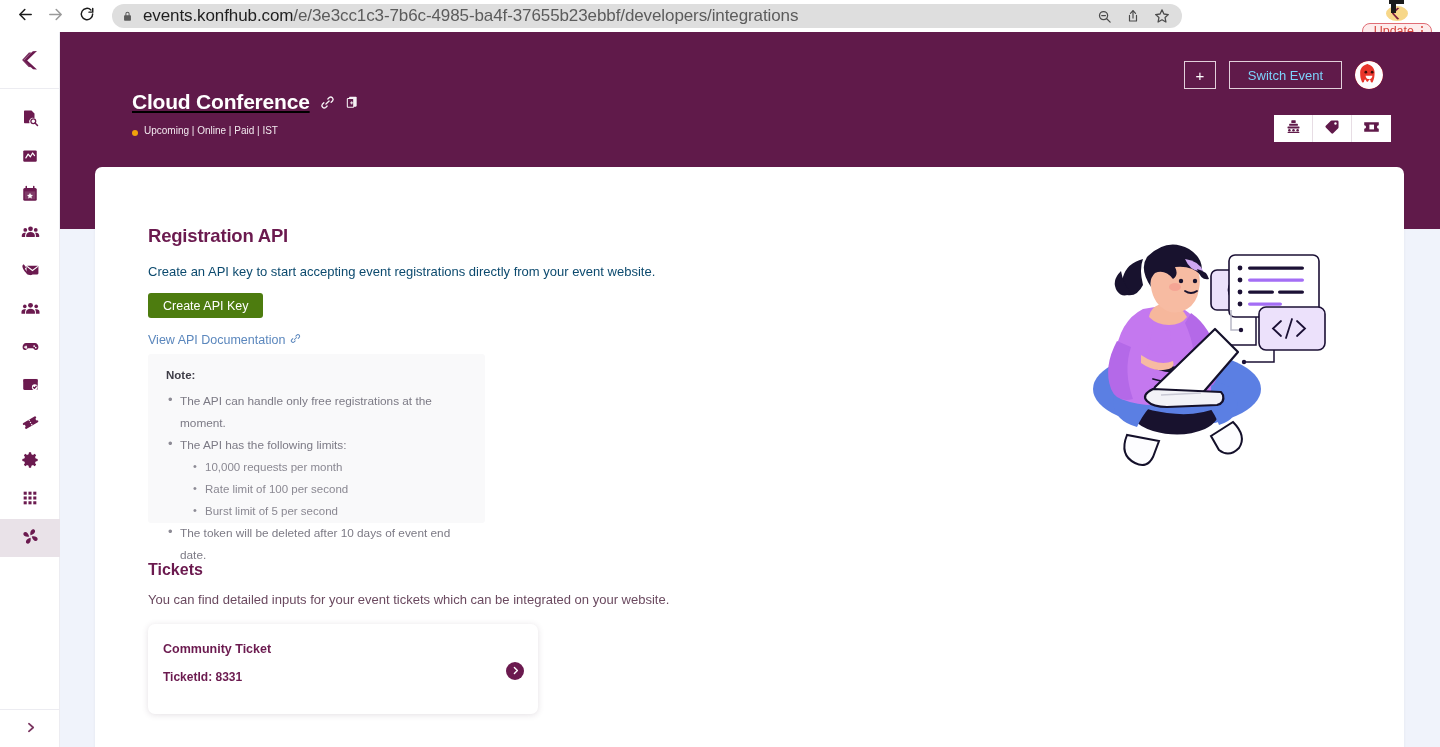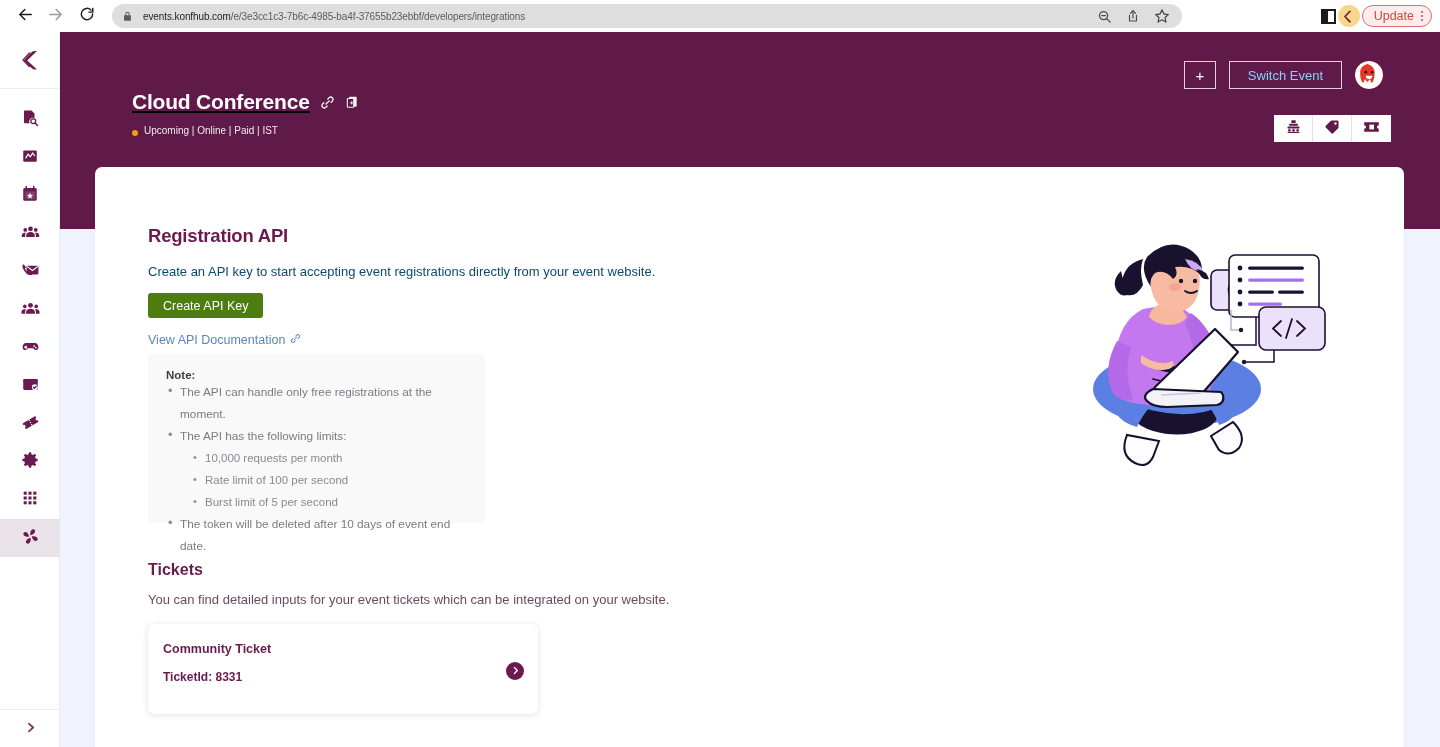--- a/index.html
+++ b/index.html
@@ -31,37 +31,37 @@
   #url-pill {
     position: absolute; left: 112px; top: 4px;
     width: 1070px; height: 24px;
     background: #dedede;
     border-radius: 12px;
     display: flex; align-items: center;
     padding: 0 10px;
   }
   #lock-icon { margin-right: 10px; display:flex; align-items:center; }
   #url-text {
-    font-size: 10px;
+    font-size: 17px;
     color: #5c5c5c;
     white-space: nowrap;
     letter-spacing: -0.1px;
   }
   #url-text .host { color: #1f1f1f; }
 
   #pill-actions {
     position: absolute; right: 0; top: 0; height: 24px;
     display: flex; align-items: center; gap: 14px;
     padding-right: 12px;
   }
   .chrome-icon { color: #4b4b4b; display:flex; align-items:center; }
 
   #right-chrome {
     position: absolute; right: 8px; top: 0; height: 32px;
-    display: flex; align-items: center; gap: 2px;
+    display: flex; align-items: center; gap: 2px; flex-direction: column;
   }
   #split-icon {
     width: 15px; height: 15px;
     border: 2px solid #1b1b1b;
     position: relative;
   }
   #split-icon::after {
     content: ""; position: absolute; left: 0; top: 0;
     width: 5px; height: 11px; background: #1b1b1b;
   }
@@ -238,21 +238,21 @@
     position: absolute; left: 53px; top: 187px;
     width: 337px; height: 169px;
     background: #f9f9fa;
     border-radius: 3px;
     padding: 15px 18px;
   }
   #note-label {
     color: #3f3d47;
     font-size: 11.5px;
     font-weight: bold;
-    margin-bottom: 0;
+    margin-bottom: 9px;
   }
   #note-box ul { list-style: none; }
   #note-box li {
     position: relative;
     color: #7c7a85;
     font-size: 11.8px;
     line-height: 22px;
     padding-left: 14px;
   }
   #note-box li::before {

